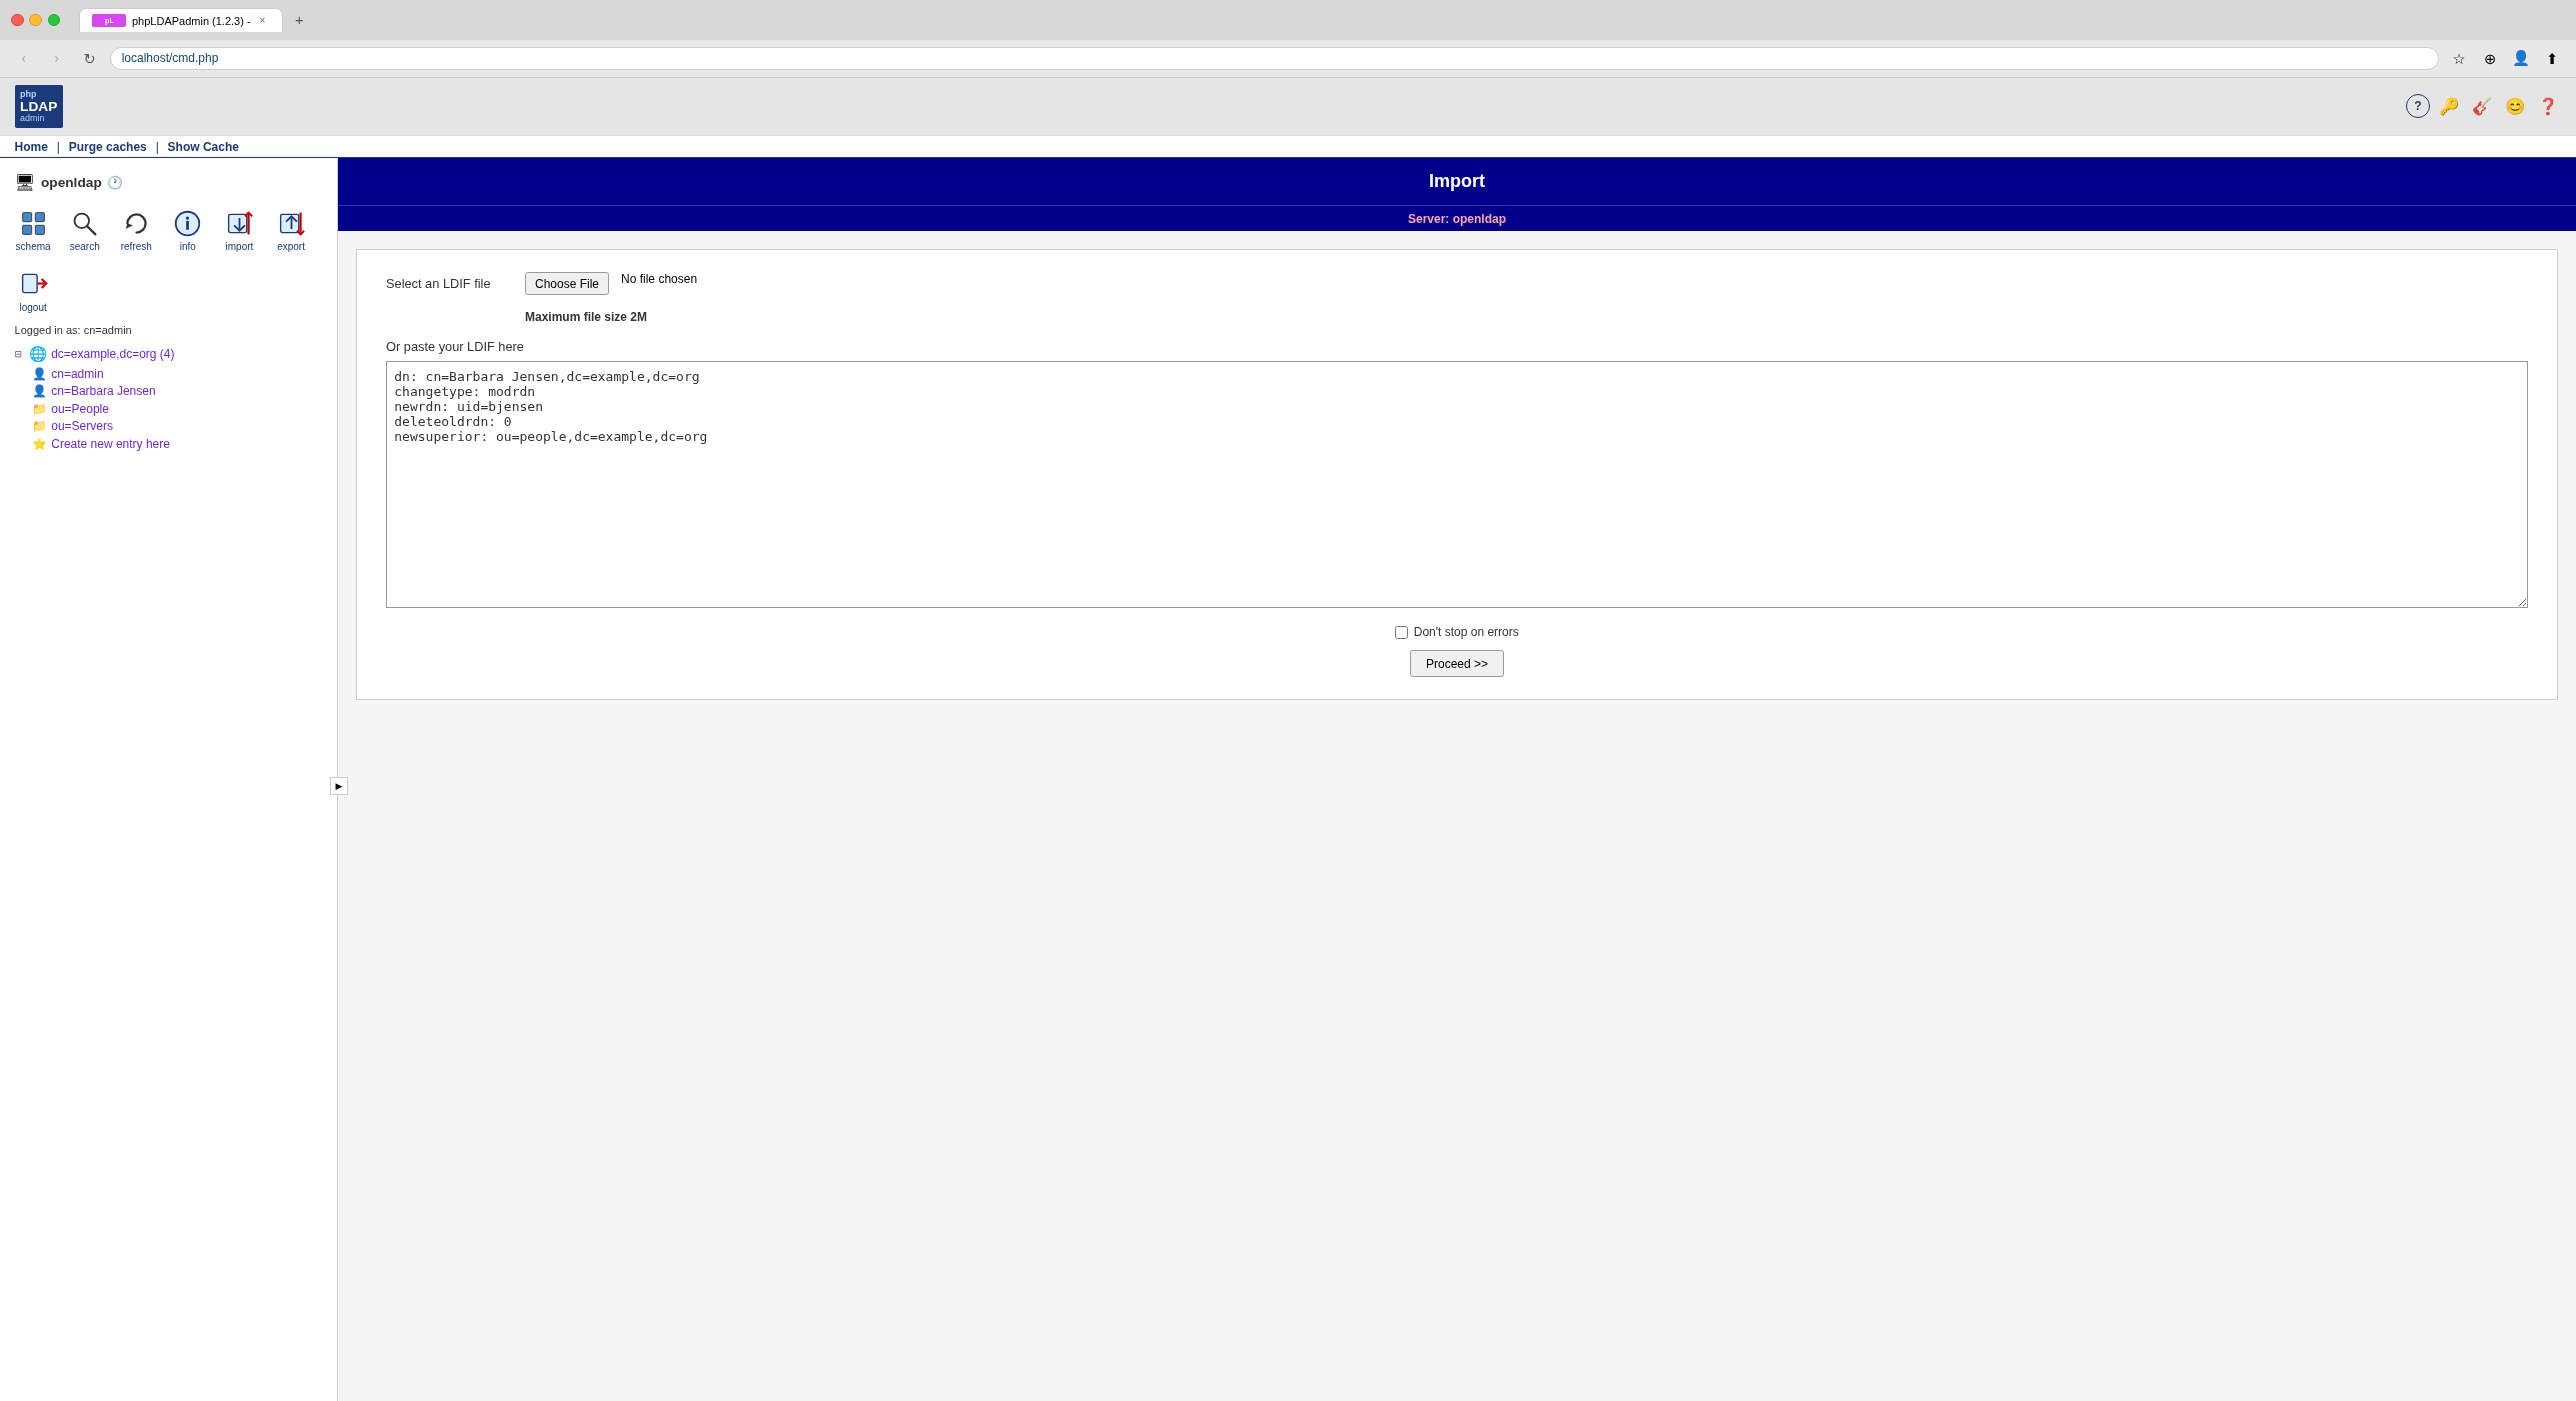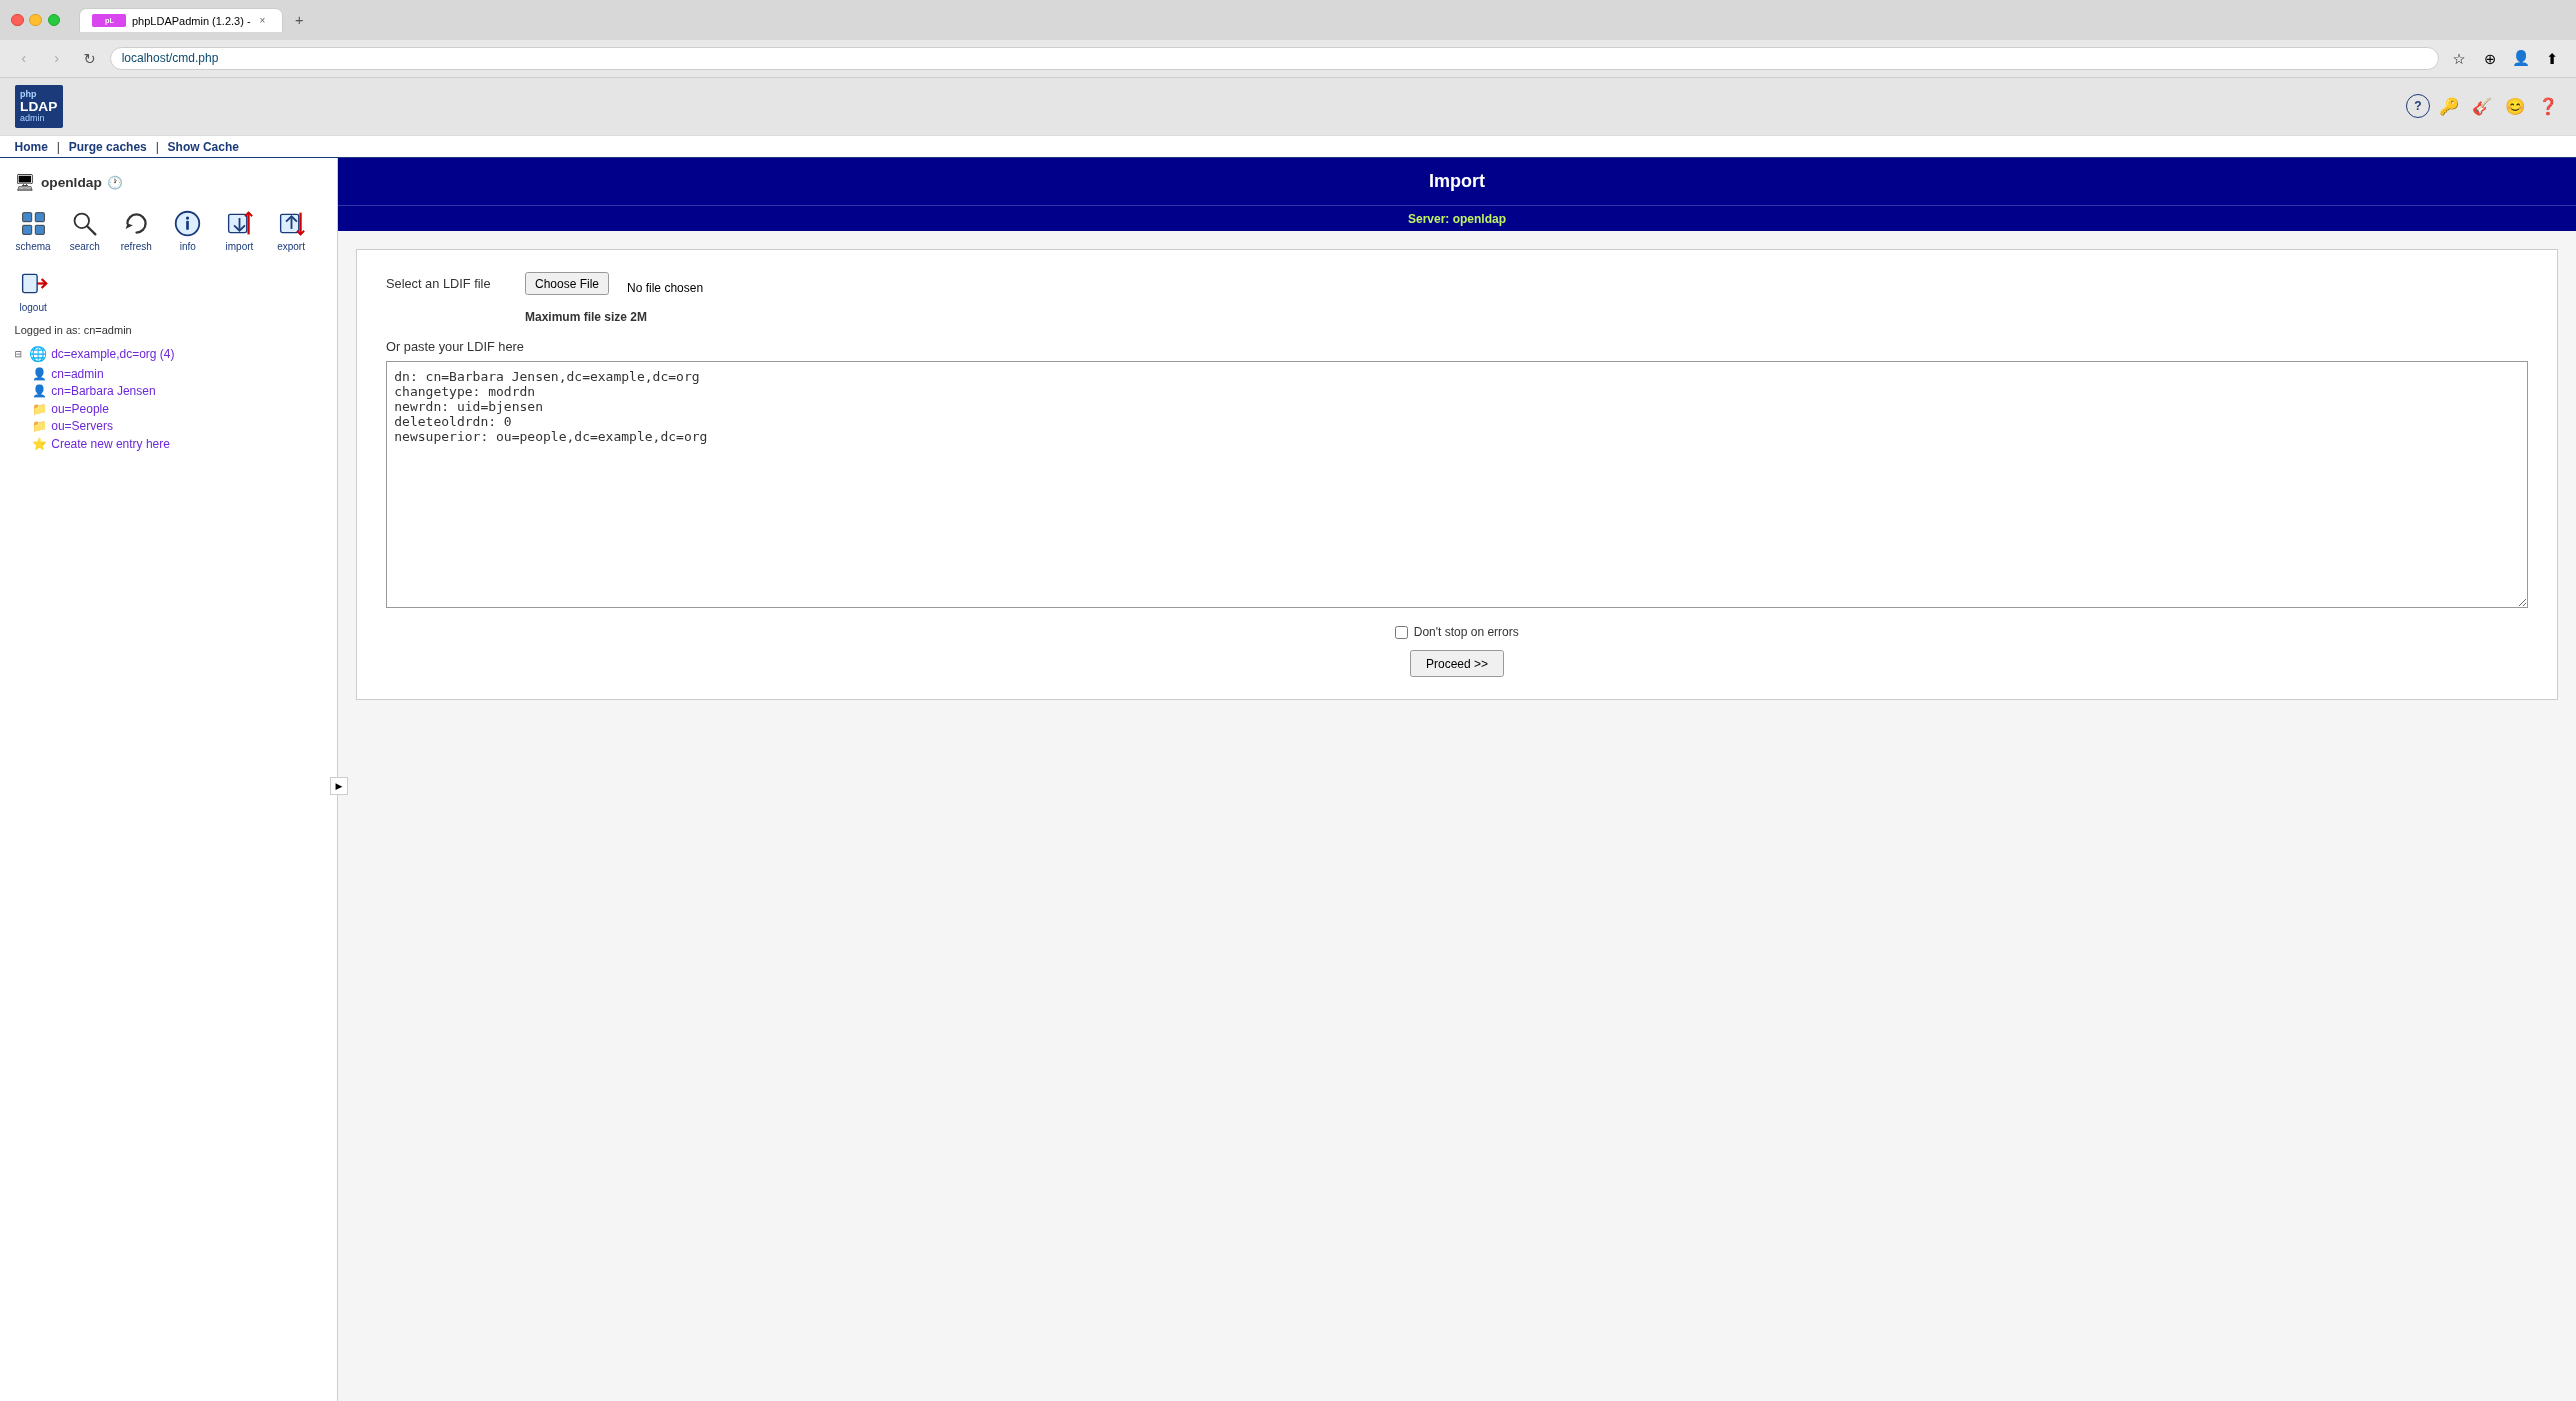--- a/index.html
+++ b/index.html
@@ -66,27 +66,27 @@
     .tree-children { margin-left: 18px; }
     .tree-child { display: flex; align-items: center; gap: 3.7px; padding: 1.8px 0; cursor: pointer; font-size: 12px; }
 
     
     .content { flex: 1; background: #f5f5f5; }
 
     
     .import-header { background: #00008b; color: #fff; text-align: center; padding: 12.8px; }
     .import-header h1 { font-size: 18px; font-weight: bold; }
     .import-subheader { background: #00008b; color: #dde; text-align: center; padding: 5.5px; font-size: 12px; border-top: 0.9px solid #3333aa; }
-    .import-subheader span { color: #bef264; font-weight: bold; }
+    .import-subheader span { color: #fca5a5; font-weight: bold; }
 
     .import-form { background: #fff; margin: 18px; border: 0.9px solid #ccc; padding: 22px 29px; }
 
     .form-row { margin-bottom: 14.6px; display: flex; align-items: center; gap: 11px; }
     .form-label { font-size: 12.8px; color: #333; min-width: 128px; }
-    .file-input-area { display: flex; align-items: flex-end; gap: 18px; }
+    .file-input-area { display: flex; align-items: flex-start; gap: 12px; }
     .choose-file-btn { padding: 3.7px 9px; font-size: 12px; background: #f0f0f0; border: 0.9px solid #999; border-radius: 2.7px; cursor: pointer; }
 
     .max-file-size { font-size: 12px; font-weight: bold; color: #333; margin-left: 139px; margin-bottom: 14.6px; }
 
     .paste-label { font-size: 12.8px; color: #333; margin-bottom: 7.3px; }
     .ldif-textarea { width: 100%; height: 247px; border: 0.9px solid #999; padding: 7.3px; font-family: monospace; font-size: 13px; color: #333; resize: both; background: #fff; }
 
     .options-row { display: flex; align-items: center; gap: 7.3px; margin-top: 14.6px; justify-content: center; }
     .checkbox-label { display: flex; align-items: center; gap: 5.5px; font-size: 12px; color: #333; cursor: pointer; }
 

